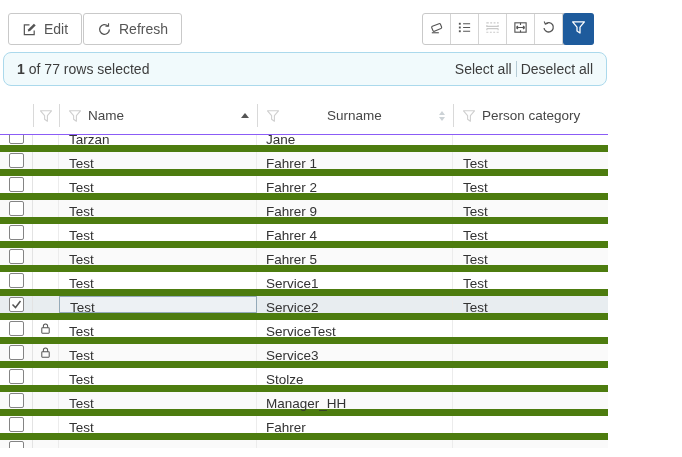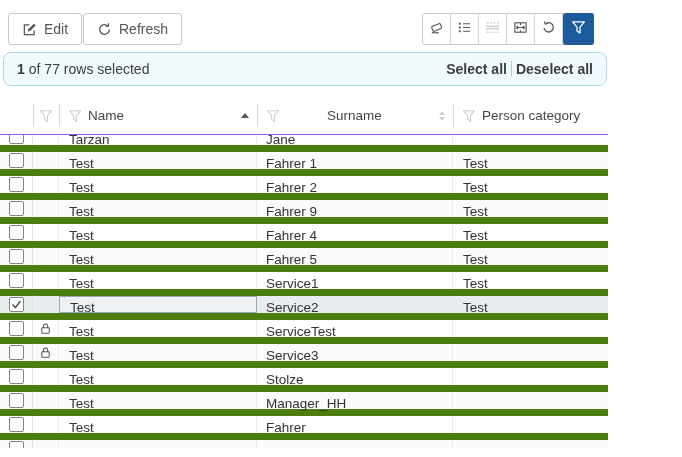--- a/index.html
+++ b/index.html
@@ -22,21 +22,21 @@
   .seg.disabled{color:#c9c9c9;}
   .seg.active{background:#1e5b9c;color:#fff;border-radius:3px;margin:-1px -1px -1px 0;
               height:32px;width:31px;border-right:none;}
 
   
   .infobar{position:absolute;left:3px;right:1px;top:52px;height:34px;box-sizing:border-box;
            background:#f1fafc;border:1px solid #abd9ec;border-radius:8px;
            display:flex;align-items:center;justify-content:space-between;
            padding:0 13px;font-size:14px;color:#3d3d3d;}
   .infobar b{margin-right:4px;}
-  .infobar .links{display:flex;align-items:flex-start;gap:4px;font-weight:bold;}
+  .infobar .links{display:flex;align-items:flex-start;gap:4px;}
   .infobar .link{cursor:pointer;color:#3d3d3d;}
   .infobar .vsep{width:1px;height:16px;background:#b6ccd6;}
 
   
   .table{position:absolute;left:0;top:97px;width:670px;}
   .thead{position:relative;display:flex;align-items:center;height:38px;width:651px;
          border-bottom:1px solid #8b5cf6;box-sizing:border-box;font-size:13.5px;color:#474747;}
   .th{position:relative;height:100%;display:flex;align-items:center;box-sizing:border-box;}
   .th .sep{position:absolute;left:0;top:7px;bottom:7px;width:1px;background:#d9d9d9;}
   .th .sep.right{left:auto;right:0;}

